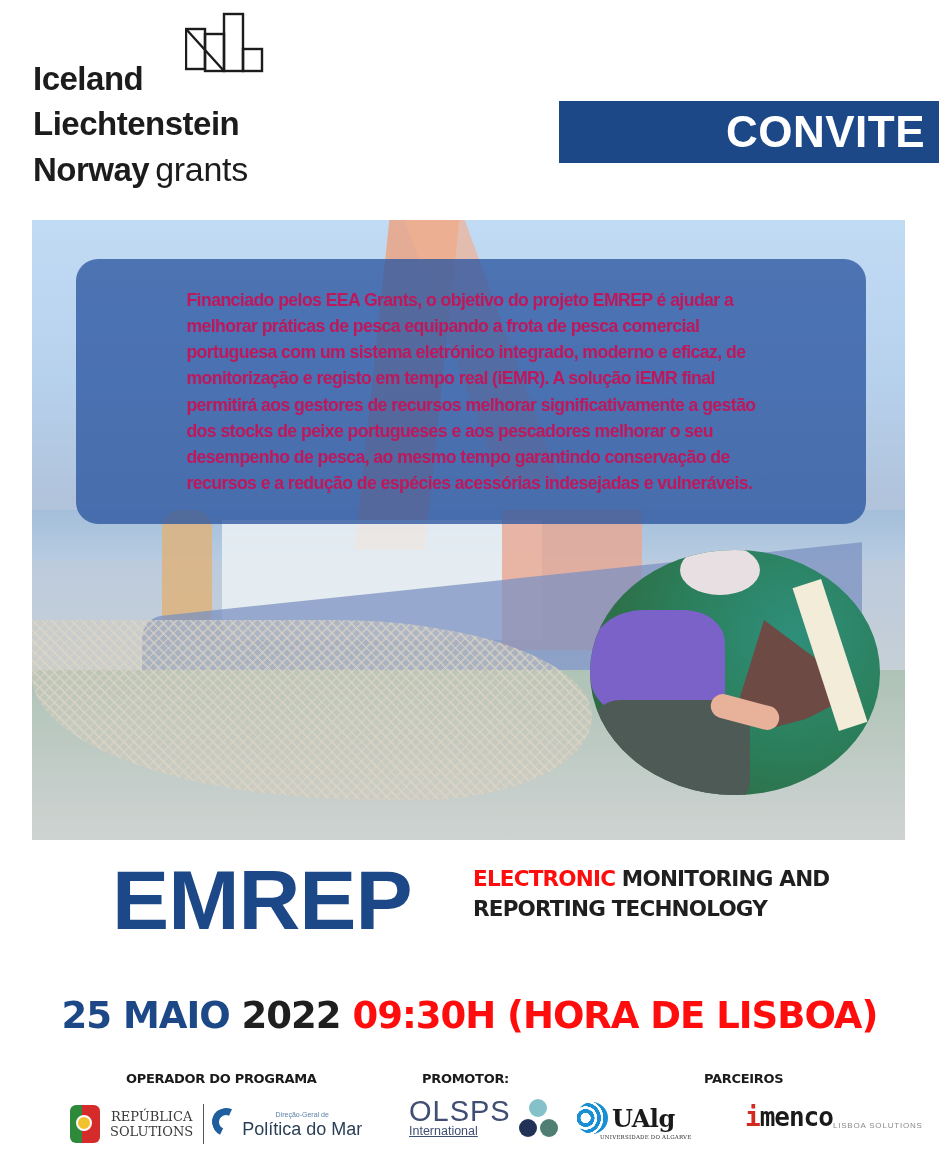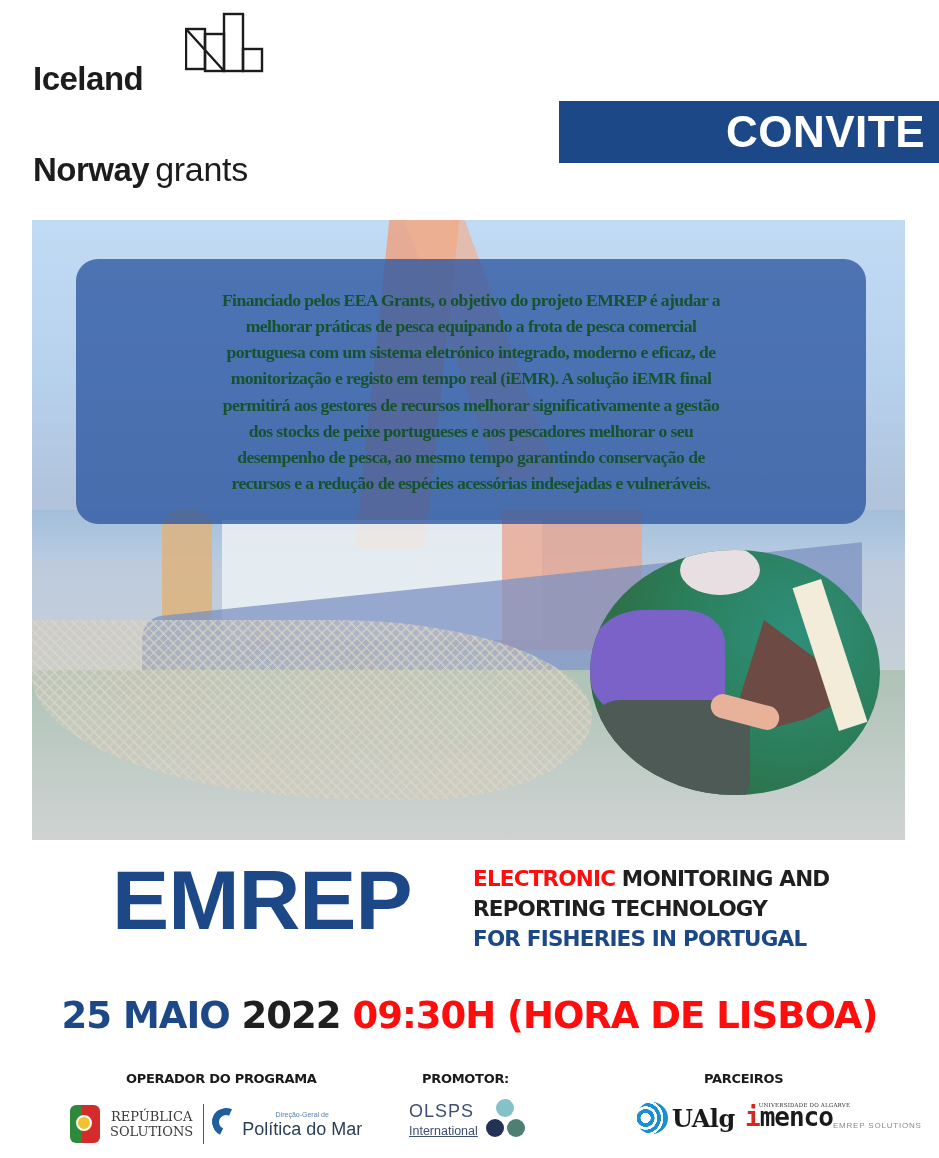--- a/index.html
+++ b/index.html
@@ -27,21 +27,21 @@
   .photo .hull{position:absolute;left:110px;top:360px;width:720px;height:130px;background:#5f7ab3;opacity:.75;border-radius:20px 0 0 0;transform:skewY(-6deg);}
   .photo .deck{position:absolute;left:0;top:450px;width:100%;height:170px;background:linear-gradient(180deg,#9db6a7,#b5c2bc 60%,#c4cac8);}
   .photo .net{position:absolute;left:0;top:400px;width:560px;height:180px;
      background:repeating-linear-gradient(45deg,rgba(215,205,185,.8) 0 2px,rgba(200,190,170,.35) 2px 7px),
                 repeating-linear-gradient(-45deg,rgba(215,205,185,.8) 0 2px,rgba(200,190,170,.2) 2px 7px);
      border-radius:0 60% 40% 80%/0 70% 60% 90%;opacity:.85;}
   .photo .overlay-white{position:absolute;inset:0;background:rgba(255,255,255,.18);}
   .photo .person-left{position:absolute;left:130px;top:290px;width:50px;height:110px;background:#d9a15a;border-radius:18px 18px 4px 4px;opacity:.8;}
   
   .info-box{position:absolute;left:76px;top:259px;width:790px;height:265px;background:rgba(44,86,160,.78);border-radius:22px;display:flex;align-items:center;justify-content:center;}
-  .info-box p{margin:0;padding:0 30px;color:#14532d;font-weight:700;font-size:17.6px;line-height:26.2px;text-align:center;font-family:Liberation Serif, serif;letter-spacing:-0.55px;}
+  .info-box p{margin:0;padding:0 30px;color:#be185d;font-weight:700;font-size:17.6px;line-height:26.2px;text-align:left;font-family:Liberation Sans, sans-serif;letter-spacing:-0.55px;}
   
   .inset{position:absolute;left:590px;top:550px;width:290px;height:245px;border-radius:50%;overflow:hidden;
     background:radial-gradient(circle at 70% 35%,#2f8f7a 0%,#2b7e5a 45%,#2e6b43 80%);}
   .inset .shirt{position:absolute;left:0;top:60px;width:135px;height:110px;background:#7b62c9;border-radius:40% 30% 20% 40%;}
   .inset .pants{position:absolute;left:0;top:150px;width:160px;height:110px;background:#4e5a55;border-radius:30px;}
   .inset .hat{position:absolute;left:90px;top:-5px;width:80px;height:50px;background:#e8dfe3;border-radius:50%;}
   .inset .ray{position:absolute;left:150px;top:70px;width:120px;height:110px;background:#6d4a44;clip-path:polygon(20% 0,100% 65%,55% 90%,20% 100%,0 70%);}
   .inset .board{position:absolute;left:225px;top:30px;width:30px;height:150px;background:#f2ecd9;transform:rotate(-18deg);}
   .inset .arm{position:absolute;left:120px;top:150px;width:70px;height:24px;background:#e8b19a;border-radius:12px;transform:rotate(15deg);}
   
@@ -63,28 +63,28 @@
   .rp-text{margin-left:10px;font-family:"DejaVu Serif",serif;font-size:13px;line-height:15px;color:#3a3a3a;}
   .rp-sep{width:1px;height:40px;background:#555;margin:0 8px 0 10px;}
   .dgpm{display:flex;align-items:center;}
   .dgpm-icon{width:28px;height:36px;position:relative;}
   .dgpm-icon::before{content:"";position:absolute;left:0;top:2px;width:28px;height:28px;border-radius:50%;border:7px solid #1f5f9e;border-right-color:transparent;border-bottom-color:transparent;box-sizing:border-box;transform:rotate(-20deg);}
   .dgpm-text{margin-left:2px;display:flex;flex-direction:column;}
   .dgpm-small{font-size:7px;color:#5a7fa8;line-height:9px;}
   .dgpm-big{font-size:18px;color:#2a3e55;line-height:20px;}
   .olsps{position:absolute;left:409px;top:1099px;display:flex;align-items:flex-start;}
   .olsps-text{display:flex;flex-direction:column;color:#3f4e72;}
-  .olsps-big{font-size:18px;letter-spacing:1px;line-height:24px;font-weight:400;}
+  .olsps-big{font-size:29px;letter-spacing:1px;line-height:24px;font-weight:400;}
   .olsps-small{font-size:12.5px;line-height:16px;color:#3f4e72;text-decoration:underline;}
   .olsps-dots{position:relative;width:40px;height:40px;margin-left:8px;}
   .dot{position:absolute;width:18px;height:18px;border-radius:50%;}
   .d1{left:10px;top:0;background:#84c1c8;}
   .d2{left:0;top:20px;background:#223257;}
   .d3{left:21px;top:20px;background:#4f7f73;}
-  .ualg{position:absolute;left:636px;top:1102px;display:flex;flex-direction:row;}
+  .ualg{position:absolute;left:576px;top:1102px;display:flex;flex-direction:column;}
   .ualg-row{display:flex;align-items:center;}
   .ualg-icon{width:32px;height:32px;border-radius:50%;background:radial-gradient(circle at 30% 50%,#ffffff 0 18%,#1b8fd3 19% 32%,#ffffff 33% 42%,#1b8fd3 43% 55%,#ffffff 56% 64%,#1b8fd3 65%);}
   .ualg-name{font-family:"DejaVu Serif",serif;font-weight:700;font-size:24px;color:#1a1a1a;margin-left:4px;letter-spacing:-0.5px;}
   .ualg-sub{font-family:"DejaVu Serif",serif;font-size:5.5px;color:#333;margin-left:24px;letter-spacing:0.2px;}
   .imenco{position:absolute;left:745px;top:1104px;display:flex;flex-direction:row;align-items:flex-end;}
   .imenco-name{font-family:"DejaVu Sans Mono",monospace;font-weight:700;font-size:26px;color:#1a1a1a;letter-spacing:-1px;line-height:26px;}
   .imenco-name .i{color:#d22a1e;}
   .imenco-sub{font-size:8px;color:#8a8a8a;letter-spacing:0.8px;}
 </style>
 </head>
@@ -94,20 +94,21 @@
   <svg width="130" height="62" viewBox="0 0 130 62">
     <g fill="none" stroke="#1c1c1c" stroke-width="2.4">
       <rect x="1" y="37" width="19" height="40" transform="translate(0,-20)"></rect>
       <rect x="20" y="22" width="19" height="37"></rect>
       <rect x="39" y="2" width="19" height="57" transform="translate(0,0)"></rect>
       <rect x="58" y="37" width="19" height="22"></rect>
       <line x1="1" y1="17" x2="39" y2="59"></line>
     </g>
   </svg>
   <div class="word w1">Iceland</div>
+  <div class="word w2">Liechtenstein</div>
   <div class="word w3">
     <span>Norway</span><span class="grants">grants</span>
   </div>
 </div>
 
 <div class="convite">
   <span>CONVITE</span>
 </div>
 
 <div class="photo">
@@ -142,21 +143,20 @@
   <div class="shirt"></div>
   <div class="pants"></div>
   <div class="arm"></div>
   <div class="hat"></div>
 </div>
 
 <div class="emrep">EMREP</div>
 <div class="subtitle">
   <div><span class="red">ELECTRONIC</span><span class="dark"> MONITORING AND</span></div>
   <div class="dark">REPORTING TECHNOLOGY</div>
-  <div class="blue">FOR FISHERIES IN PORTUGAL</div>
 </div>
 
 <div class="date-line">
   <span class="blue">25 MAIO</span>
   <span class="dark">2022</span>
   <span class="red">09:30H (HORA DE LISBOA)</span>
 </div>
 
 <div class="foot-label" style="left:126px;">OPERADOR DO PROGRAMA</div>
 <div class="foot-label" style="left:422px;">PROMOTOR:</div>
@@ -193,14 +193,14 @@
 <div class="ualg">
   <div class="ualg-row">
     <div class="ualg-icon"></div>
     <span class="ualg-name">UAlg</span>
   </div>
   <span class="ualg-sub">UNIVERSIDADE DO ALGARVE</span>
 </div>
 
 <div class="imenco">
   <div class="imenco-name"><span class="i">i</span><span>menco</span></div>
-  <span class="imenco-sub">EMREP SOLUTIONS</span>
+  <span class="imenco-sub">LISBOA SOLUTIONS</span>
 </div>
 
 </body></html>

